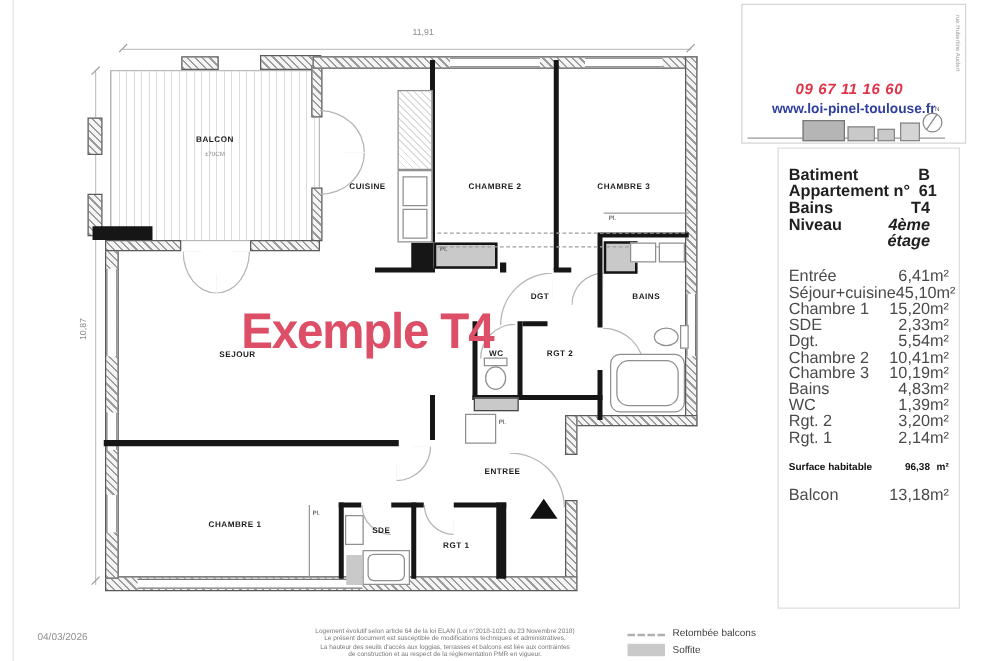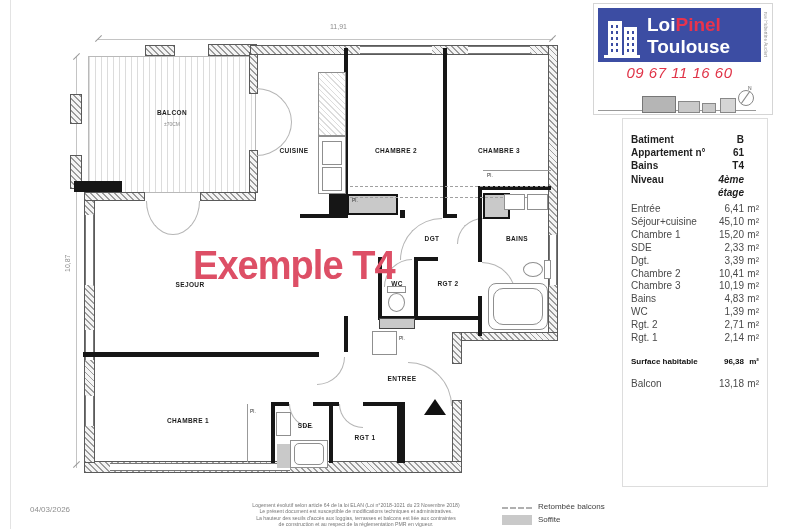--- a/index.html
+++ b/index.html
@@ -34,36 +34,36 @@
   .tick { position:absolute; width:9px; height:1px; background:#999; transform:rotate(-45deg); }
   .tri { position:absolute; width:0; height:0; border-left:11px solid transparent;
          border-right:11px solid transparent; border-bottom:16px solid #111; }
   #watermark { position:absolute; left:193px; top:243px; font-size:40px; font-weight:bold;
                color:#dd4f66; letter-spacing:-1px; transform:scaleX(.95); transform-origin:left top; white-space:nowrap; }
 
   
   #logo-box { position:absolute; left:593px; top:3px; width:178px; height:110px; border:1px solid #d5d5d5; background:#fff; }
   #logo-blue { position:absolute; left:4px; top:4px; width:163px; height:54px; }
   .brand-line { position:absolute; left:49px; font-size:19px; font-weight:bold; line-height:19px; letter-spacing:0; white-space:nowrap; }
-  #phone { position:absolute; left:4px; top:60px; width:163px; text-align:center; font-size:15px;
-           font-weight:normal; font-style:italic; letter-spacing:.5px; }
+  #phone { position:absolute; left:4px; top:60px; width:163px; text-align:center; font-size:12px;
+           font-weight:bold; font-style:italic; letter-spacing:.5px; }
   #website { position:absolute; left:0; top:77px; width:178px; text-align:center; font-size:11px; font-weight:bold; }
   #street { position:absolute; left:169px; top:8px; height:78px; writing-mode:vertical-rl; font-size:4.8px; color:#999; }
   #siteplan { position:absolute; left:4px; top:90px; width:160px; height:18px; }
   .bwin { position:absolute; width:2px; height:3px; background:#3c4da3; }
 
   
   #info-panel { position:absolute; left:622px; top:118px; width:146px; height:369px;
                 border:1px solid #ddd; box-sizing:border-box; padding:14px 8px 0 8px; }
-  .prow { display:flex; align-items:baseline; font-size:10px; color:#4a4a4a; line-height:12.9px; }
+  .prow { display:flex; align-items:baseline; font-size:13px; color:#4a4a4a; line-height:12.9px; }
   .prow .lb { flex:1; white-space:nowrap; }
   .prow .vl { width:34px; text-align:right; }
   .prow .un { width:15px; text-align:right; }
   .hgroup .prow { font-weight:bold; color:#1f1f1f; line-height:13.2px; }
-  .rooms-group { margin-top:4px; }
+  .rooms-group { margin-top:16px; }
   .total-row { margin-top:10px; font-weight:bold; font-size:8px; color:#101010; }
   .total-row .prow { font-weight:bold; font-size:8px; color:#101010; line-height:14px; }
   .extra-row { margin-top:9px; }
 
   
   #date { position:absolute; left:30px; top:505px; font-size:8px; color:#8f8f8f; }
   #disclaimer { position:absolute; left:226px; top:502px; width:260px; height:27px; overflow:hidden;
                 font-size:5.2px; line-height:6.4px; color:#777; text-align:center; }
   .legend-label { position:absolute; font-size:8px; color:#3f3f3f; white-space:nowrap; }
   #legend-dash { position:absolute; left:502px; top:507px; width:30px; height:0; border-top:2px dashed #b0b0b0; }
@@ -192,34 +192,22 @@
   <div class="roomlbl" style="left:448px;top:283px;">RGT 2</div>
   <div class="roomlbl" style="left:190px;top:284px;">SEJOUR</div>
   <div class="roomlbl" style="left:402px;top:378px;">ENTREE</div>
   <div class="roomlbl" style="left:188px;top:420px;">CHAMBRE 1</div>
   <div class="roomlbl" style="left:305px;top:425px;">SDE</div>
   <div class="roomlbl" style="left:365px;top:437px;">RGT 1</div>
 
   <div id="watermark">Exemple T4</div>
 
   <div id="logo-box">
-    <div id="logo-blue" style="background:#3c4da3;">
-      <div class="abs" style="left:10px;top:13px;width:14px;height:34px;background:#fff;">
-        <div class="bwin" style="left:3px;top:4px;box-shadow:5px 0 #3c4da3,0 6px #3c4da3,5px 6px #3c4da3,0 12px #3c4da3,5px 12px #3c4da3,0 18px #3c4da3,5px 18px #3c4da3,0 24px #3c4da3,5px 24px #3c4da3;"></div>
-      </div>
-      <div class="abs" style="left:26px;top:19px;width:13px;height:28px;background:#fff;">
-        <div class="bwin" style="left:3px;top:4px;box-shadow:5px 0 #3c4da3,0 6px #3c4da3,5px 6px #3c4da3,0 12px #3c4da3,5px 12px #3c4da3,0 18px #3c4da3,5px 18px #3c4da3;"></div>
-      </div>
-      <div class="abs" style="left:6px;top:47px;width:36px;height:3px;background:#fff;"></div>
-      <div class="brand-line" style="top:7px;">
-        <span style="color:#fff;">Loi</span><span style="color:#e8334d;">Pinel</span>
-      </div>
-      <div class="brand-line" style="top:29px;color:#fff;">Toulouse</div>
-    </div>
     <div id="phone" style="color:#e03448;">09 67 11 16 60</div>
+    <div id="website" style="color:#2f3f9e;">www.loi-pinel-toulouse.fr</div>
     <div id="street">rue Hubertine Auclert</div>
     <div id="siteplan">
       <div class="abs" style="left:0;top:16px;width:158px;height:1px;background:#999;"></div>
       <div class="abs" style="left:44px;top:2px;width:32px;height:15px;background:#b5b5b5;border:1px solid #777;"></div>
       <div class="abs" style="left:80px;top:7px;width:20px;height:10px;background:#c9c9c9;border:1px solid #888;"></div>
       <div class="abs" style="left:104px;top:9px;width:12px;height:8px;background:#c9c9c9;border:1px solid #888;"></div>
       <div class="abs" style="left:122px;top:4px;width:14px;height:13px;background:#d5d5d5;border:1px solid #888;"></div>
       <div id="compass">
           <div class="needle"></div>
         </div>
@@ -266,21 +254,21 @@
           <span class="vl">15,20</span>
           <span class="un">m²</span>
         </div>
       <div class="prow">
           <span class="lb">SDE</span>
           <span class="vl">2,33</span>
           <span class="un">m²</span>
         </div>
       <div class="prow">
           <span class="lb">Dgt.</span>
-          <span class="vl">3,39</span>
+          <span class="vl">5,54</span>
           <span class="un">m²</span>
         </div>
       <div class="prow">
           <span class="lb">Chambre 2</span>
           <span class="vl">10,41</span>
           <span class="un">m²</span>
         </div>
       <div class="prow">
           <span class="lb">Chambre 3</span>
           <span class="vl">10,19</span>
@@ -291,21 +279,21 @@
           <span class="vl">4,83</span>
           <span class="un">m²</span>
         </div>
       <div class="prow">
           <span class="lb">WC</span>
           <span class="vl">1,39</span>
           <span class="un">m²</span>
         </div>
       <div class="prow">
           <span class="lb">Rgt. 2</span>
-          <span class="vl">2,71</span>
+          <span class="vl">3,20</span>
           <span class="un">m²</span>
         </div>
       <div class="prow">
           <span class="lb">Rgt. 1</span>
           <span class="vl">2,14</span>
           <span class="un">m²</span>
         </div>
     </div>
     <div class="total-row">
       <div class="prow">

